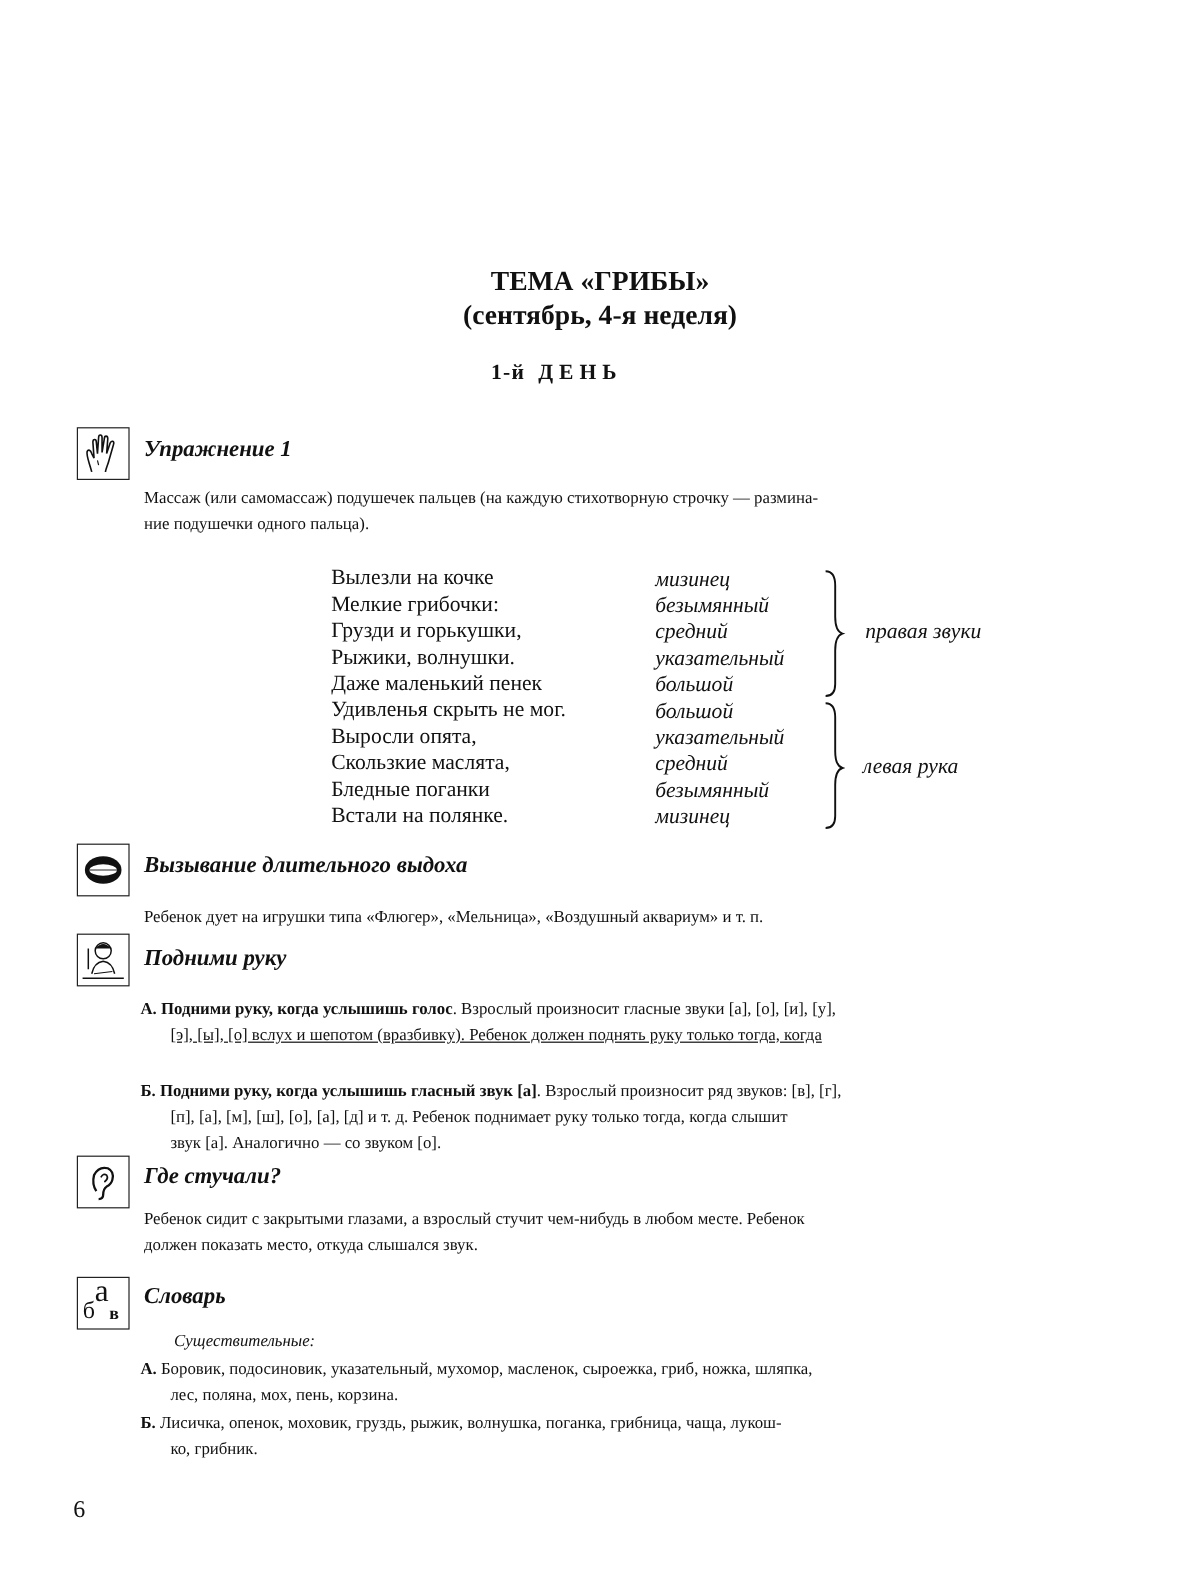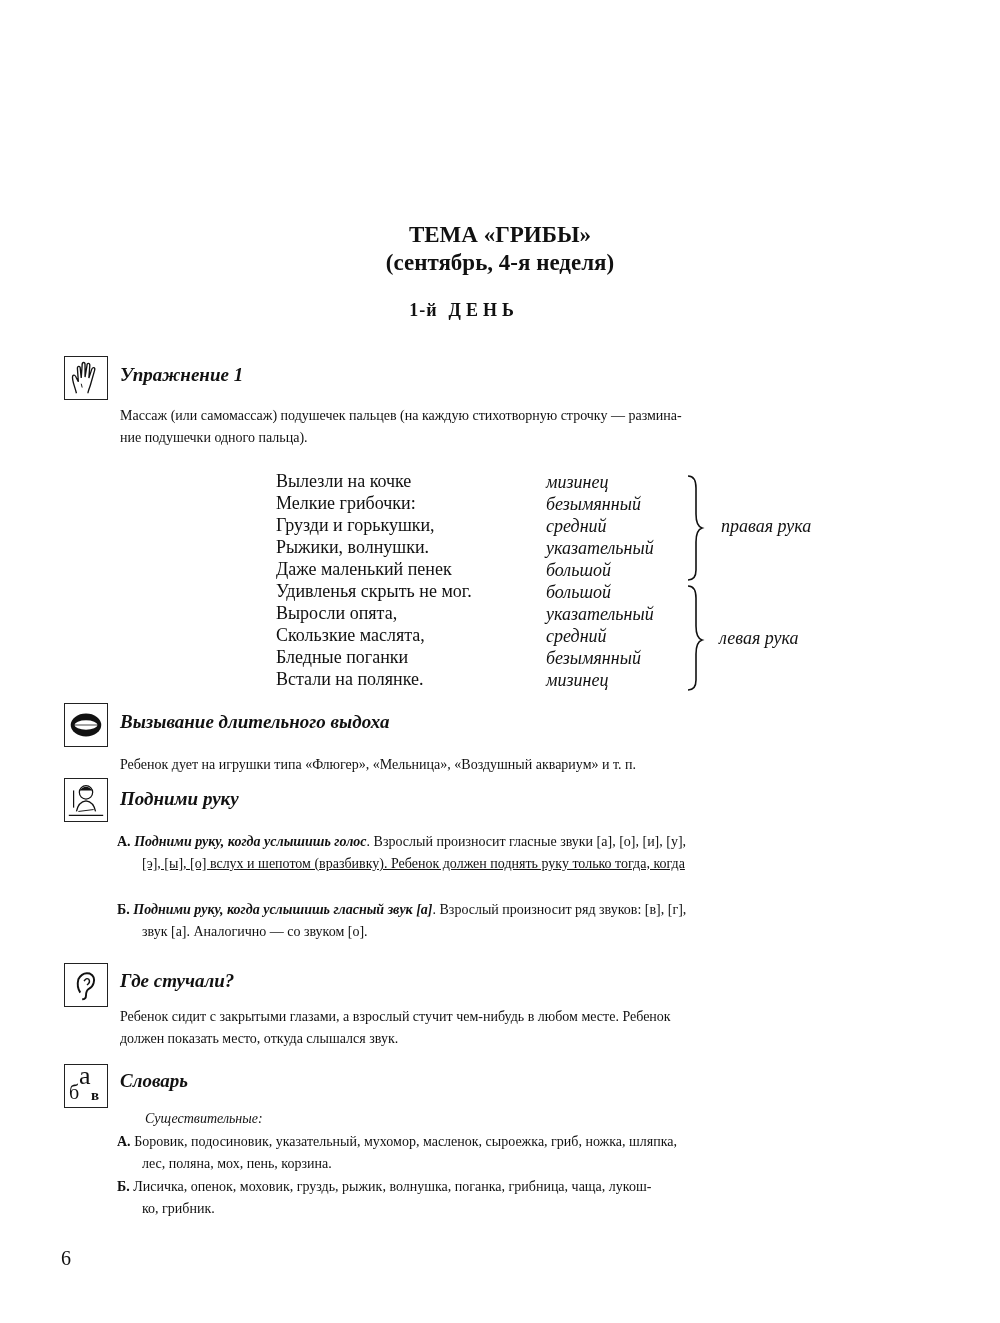--- a/index.html
+++ b/index.html
@@ -10,21 +10,21 @@
   .day { left:0; width:928px; text-align:center; font-weight:bold; font-size:18px; letter-spacing:1px; }
   .day .sp { letter-spacing:5px; }
   .icon { width:44px; height:44px; border:1.5px solid #222; box-sizing:border-box; background:#fff; }
   .icon svg { width:100%; height:100%; display:block; }
   .heading { font-style:italic; font-weight:bold; font-size:19px; }
   .para { font-size:14px; line-height:22px; }
   .poem-line { font-size:18px; line-height:22px; }
   .finger { font-size:18px; line-height:22px; font-style:italic; }
   .hand { font-size:18px; font-style:italic; }
   .sublabel { font-weight:bold; }
-  .subhead { font-weight:bold; font-style:italic; }
+  .subhead { font-weight:bold; }
 </style>
 </head>
 <body>
 
 <div class="abs title" style="top:222px;">ТЕМА «ГРИБЫ»</div>
 <div class="abs title" style="top:250px;">(сентябрь, 4-я неделя)</div>
 <div class="abs day" style="top:300px;">
   <span>1-й</span>&nbsp;&nbsp;<span class="sp">ДЕНЬ</span>
 </div>
 
@@ -61,21 +61,21 @@
   <div class="finger">большой</div>
   <div class="finger">указательный</div>
   <div class="finger">средний</div>
   <div class="finger">безымянный</div>
   <div class="finger">мизинец</div>
 </div>
 <svg class="abs" style="left:686px; top:474px;" width="20" height="220">
   <path d="M2 2 Q10 2 10 14 L10 40 Q10 52 16 54 Q10 56 10 68 L10 96 Q10 106 2 106" fill="none" stroke="#111" stroke-width="1.6"></path>
   <path d="M2 112 Q10 112 10 124 L10 152 Q10 164 16 166 Q10 168 10 180 L10 206 Q10 216 2 216" fill="none" stroke="#111" stroke-width="1.6"></path>
 </svg>
-<div class="abs hand" style="left:721px; top:516px;">правая рука</div>
+<div class="abs hand" style="left:721px; top:516px;">правая звуки</div>
 <div class="abs hand" style="left:719px; top:628px;">левая рука</div>
 
 <div class="abs icon" style="left:64px; top:703px;">
   <svg viewBox="0 0 44 44">
       <ellipse cx="22" cy="22" rx="16" ry="12" fill="#111"></ellipse>
       <ellipse cx="22" cy="22" rx="12" ry="5" fill="#fff"></ellipse>
       <line x1="10" y1="22" x2="34" y2="22" stroke="#111" stroke-width="0.8"></line>
     </svg>
 </div>
 <div class="abs heading" style="left:120px; top:711px;">Вызывание длительного выдоха</div>
@@ -92,20 +92,21 @@
     </svg>
 </div>
 <div class="abs heading" style="left:120px; top:788px;">Подними руку</div>
 
 <div class="abs para" style="left:117px; top:831px; width:840px;">
   <div><span class="sublabel">А.</span> <span class="subhead">Подними руку, когда услышишь голос</span><span>. Взрослый произносит гласные звуки [а], [о], [и], [у],</span></div>
   <div style="padding-left:25px;text-decoration:underline;">[э], [ы], [о] вслух и шепотом (вразбивку). Ребенок должен поднять руку только тогда, когда</div>
 </div>
 <div class="abs para" style="left:117px; top:899px; width:840px;">
   <div><span class="sublabel">Б.</span> <span class="subhead">Подними руку, когда услышишь гласный звук [а]</span><span>. Взрослый произносит ряд звуков: [в], [г],</span></div>
+  <div style="padding-left:25px;">[п], [а], [м], [ш], [о], [а], [д] и т. д. Ребенок поднимает руку только тогда, когда слышит</div>
   <div style="padding-left:25px;">звук [а]. Аналогично — со звуком [о].</div>
 </div>
 
 <div class="abs icon" style="left:64px; top:963px;">
   <svg viewBox="0 0 44 44">
       <path d="M16 30 Q12 24 14 16 Q18 8 26 10 Q32 13 30 20 Q29 24 25 26 Q22 28 22 33 Q22 37 18 37" fill="none" stroke="#111" stroke-width="2"></path>
       <path d="M20 18 Q22 14 25 16 Q27 19 23 22" fill="none" stroke="#111" stroke-width="1.5"></path>
     </svg>
 </div>
 <div class="abs heading" style="left:120px; top:970px;">Где стучали?</div>

